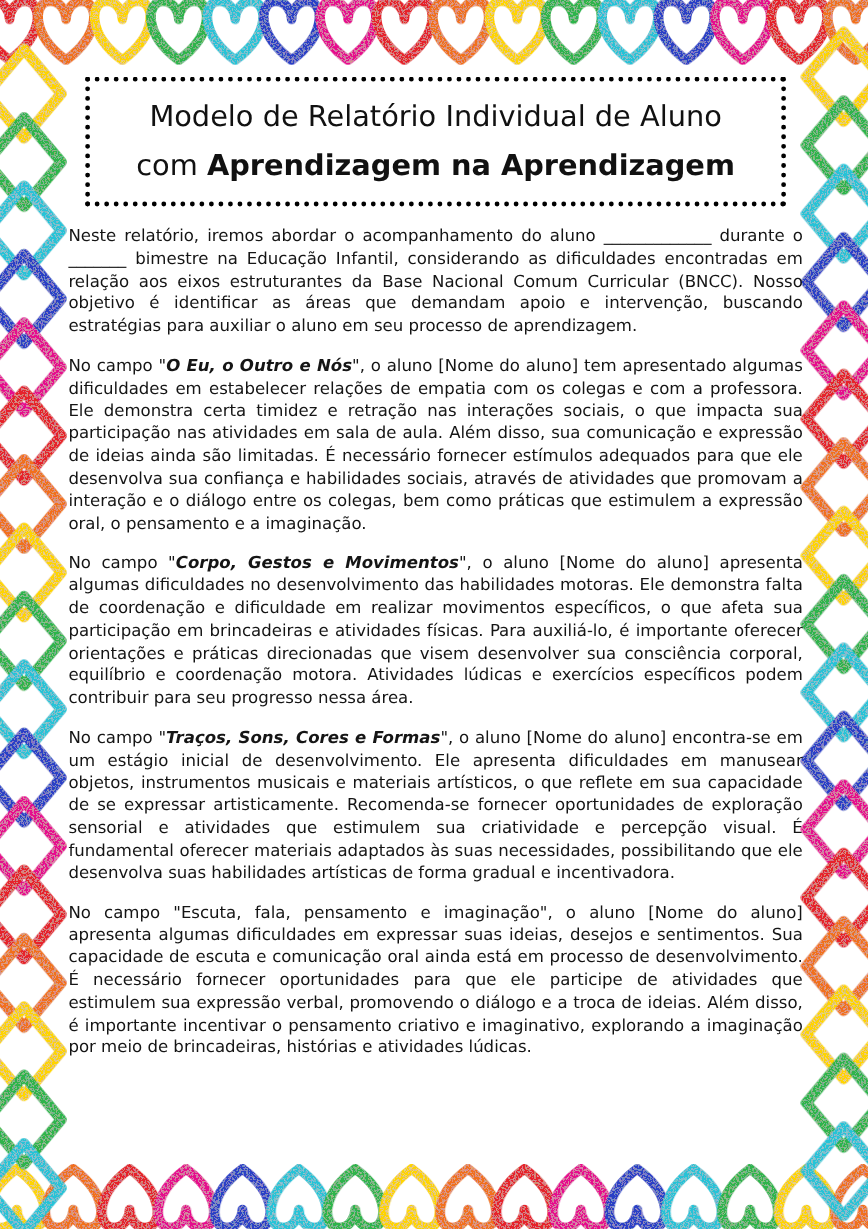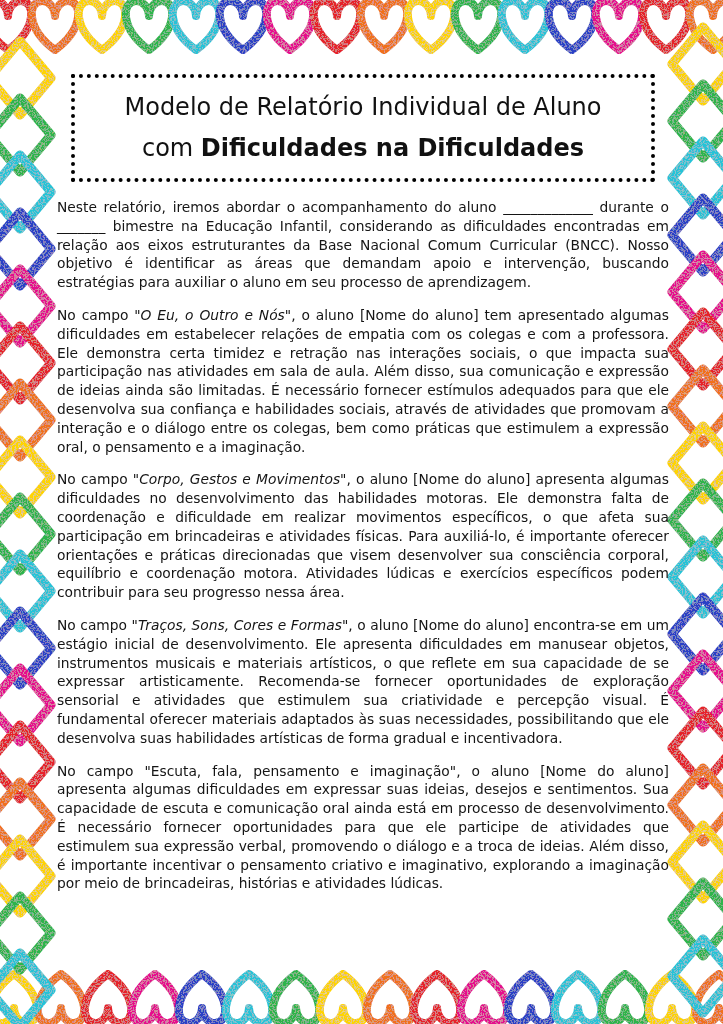--- a/index.html
+++ b/index.html
@@ -7,42 +7,42 @@
     position:relative;
     width:723px;height:1024px;
     background:#fff;
     overflow:hidden;
     font-family:"DejaVu Sans",sans-serif;
     color:#111;
     margin:0 auto;
   }
   #border-svg{position:absolute;left:0;top:0;z-index:0;}
   .content{
-    position:absolute;left:57px;top:74px;width:612px;z-index:1;
+    position:absolute;left:57px;top:64px;width:612px;z-index:1;
   }
   .title-box{
     box-sizing:border-box;
     width:584px;
     margin:0 auto 16px auto;
     border:4px dotted #000;
     padding:9px 6px;
     text-align:center;
     font-size:24px;
     line-height:41px;
     color:#111;
   }
   .title-line2 b{font-weight:bold;}
   .para{
     font-size:13.8px;
     line-height:18.8px;
     text-align:justify;
     margin:0 0 14px 0;
     color:#151515;
   }
-  .para em{font-style:italic;}
+  .para em{font-style:italic;font-weight:bold;}
   .footer{
     position:absolute;left:0;right:0;bottom:26px;
     z-index:2;
     text-align:center;
     font-family:"Liberation Sans",sans-serif;
     font-weight:700;
     font-size:21px;
     letter-spacing:.3px;
     color:#0d0d0d;
     text-shadow:0 0 4px #fff,0 0 4px #fff,0 0 7px #fff,0 0 7px #fff;
@@ -136,21 +136,21 @@
         <path d="M0,-37 L31,0 L0,37 L-31,0 Z" transform="translate(703,862)" fill="none" stroke="#ffd400" stroke-width="9" stroke-linecap="round" stroke-linejoin="round"></path>
         <path d="M0,-37 L31,0 L0,37 L-31,0 Z" transform="translate(703,919)" fill="none" stroke="#2db44b" stroke-width="9" stroke-linecap="round" stroke-linejoin="round"></path>
         <path d="M0,-37 L31,0 L0,37 L-31,0 Z" transform="translate(703,976)" fill="none" stroke="#25c3d7" stroke-width="9" stroke-linecap="round" stroke-linejoin="round"></path>
       </g>
   </svg>
 
   <div class="content">
 
     <div class="title-box" style="color: rgb(17, 17, 17); border-color: rgb(0, 0, 0);">
       <div class="title-line1">Modelo de Relatório Individual de Aluno</div>
-      <div class="title-line2"><span>com </span><b>Dificuldades na Dificuldades</b></div>
+      <div class="title-line2"><span>com </span><b>Aprendizagem na Aprendizagem</b></div>
     </div>
 
     <div id="paragraphs">
         <p class="para" style="color: rgb(21, 21, 21);"><span>Neste relatório, iremos abordar o acompanhamento do aluno _____________ durante o _______ bimestre na Educação Infantil, considerando as dificuldades encontradas em relação aos eixos estruturantes da Base Nacional Comum Curricular (BNCC). Nosso objetivo é identificar as áreas que demandam apoio e intervenção, buscando estratégias para auxiliar o aluno em seu processo de aprendizagem.</span></p>
         <p class="para" style="color: rgb(21, 21, 21);"><span>No campo "</span><em>O Eu, o Outro e Nós</em><span>", o aluno [Nome do aluno] tem apresentado algumas dificuldades em estabelecer relações de empatia com os colegas e com a professora. Ele demonstra certa timidez e retração nas interações sociais, o que impacta sua participação nas atividades em sala de aula. Além disso, sua comunicação e expressão de ideias ainda são limitadas. É necessário fornecer estímulos adequados para que ele desenvolva sua confiança e habilidades sociais, através de atividades que promovam a interação e o diálogo entre os colegas, bem como práticas que estimulem a expressão oral, o pensamento e a imaginação.</span></p>
         <p class="para" style="color: rgb(21, 21, 21);"><span>No campo "</span><em>Corpo, Gestos e Movimentos</em><span>", o aluno [Nome do aluno] apresenta algumas dificuldades no desenvolvimento das habilidades motoras. Ele demonstra falta de coordenação e dificuldade em realizar movimentos específicos, o que afeta sua participação em brincadeiras e atividades físicas. Para auxiliá-lo, é importante oferecer orientações e práticas direcionadas que visem desenvolver sua consciência corporal, equilíbrio e coordenação motora. Atividades lúdicas e exercícios específicos podem contribuir para seu progresso nessa área.</span></p>
         <p class="para" style="color: rgb(21, 21, 21);"><span>No campo "</span><em>Traços, Sons, Cores e Formas</em><span>", o aluno [Nome do aluno] encontra-se em um estágio inicial de desenvolvimento. Ele apresenta dificuldades em manusear objetos, instrumentos musicais e materiais artísticos, o que reflete em sua capacidade de se expressar artisticamente. Recomenda-se fornecer oportunidades de exploração sensorial e atividades que estimulem sua criatividade e percepção visual. É fundamental oferecer materiais adaptados às suas necessidades, possibilitando que ele desenvolva suas habilidades artísticas de forma gradual e incentivadora.</span></p>
         <p class="para" style="color: rgb(21, 21, 21);"><span>No campo "Escuta, fala, pensamento e imaginação", o aluno [Nome do aluno] apresenta algumas dificuldades em expressar suas ideias, desejos e sentimentos. Sua capacidade de escuta e comunicação oral ainda está em processo de desenvolvimento. É necessário fornecer oportunidades para que ele participe de atividades que estimulem sua expressão verbal, promovendo o diálogo e a troca de ideias. Além disso, é importante incentivar o pensamento criativo e imaginativo, explorando a imaginação por meio de brincadeiras, histórias e atividades lúdicas.</span></p>
       </div>
 

